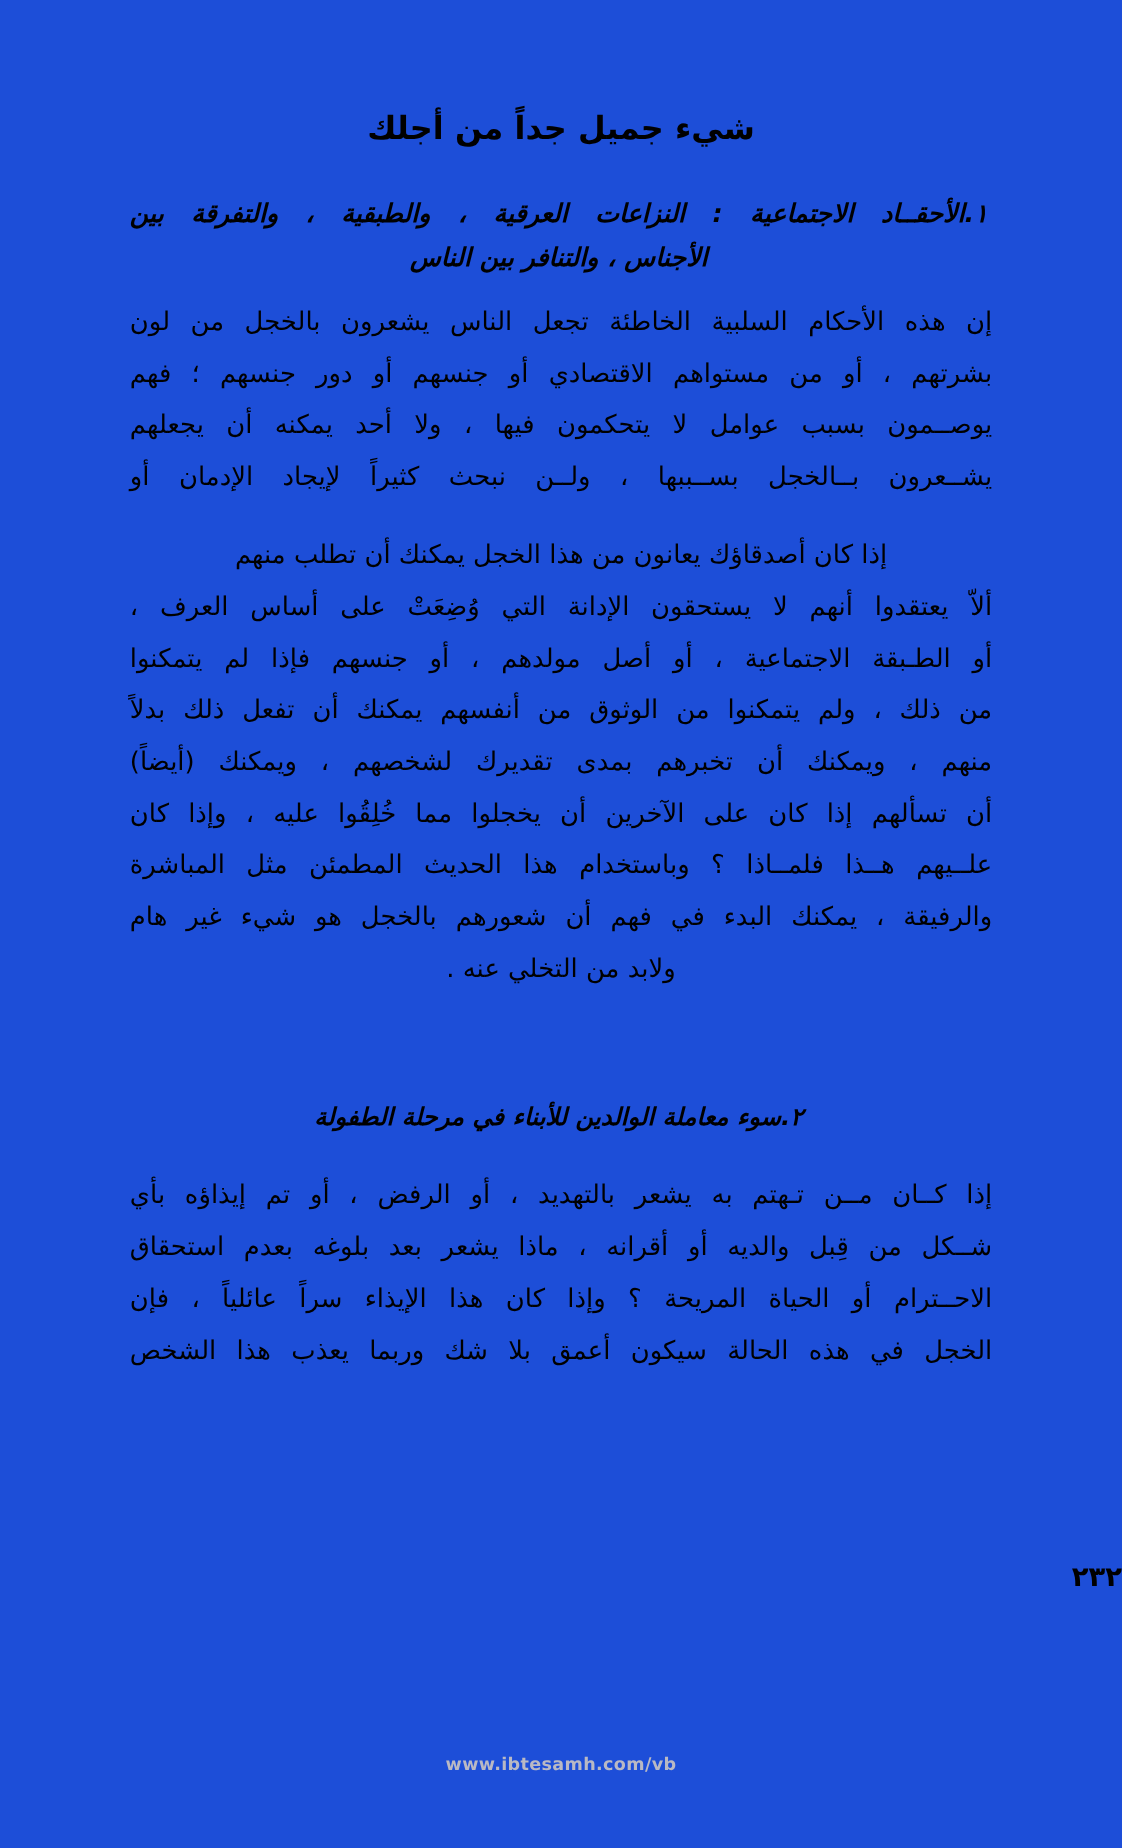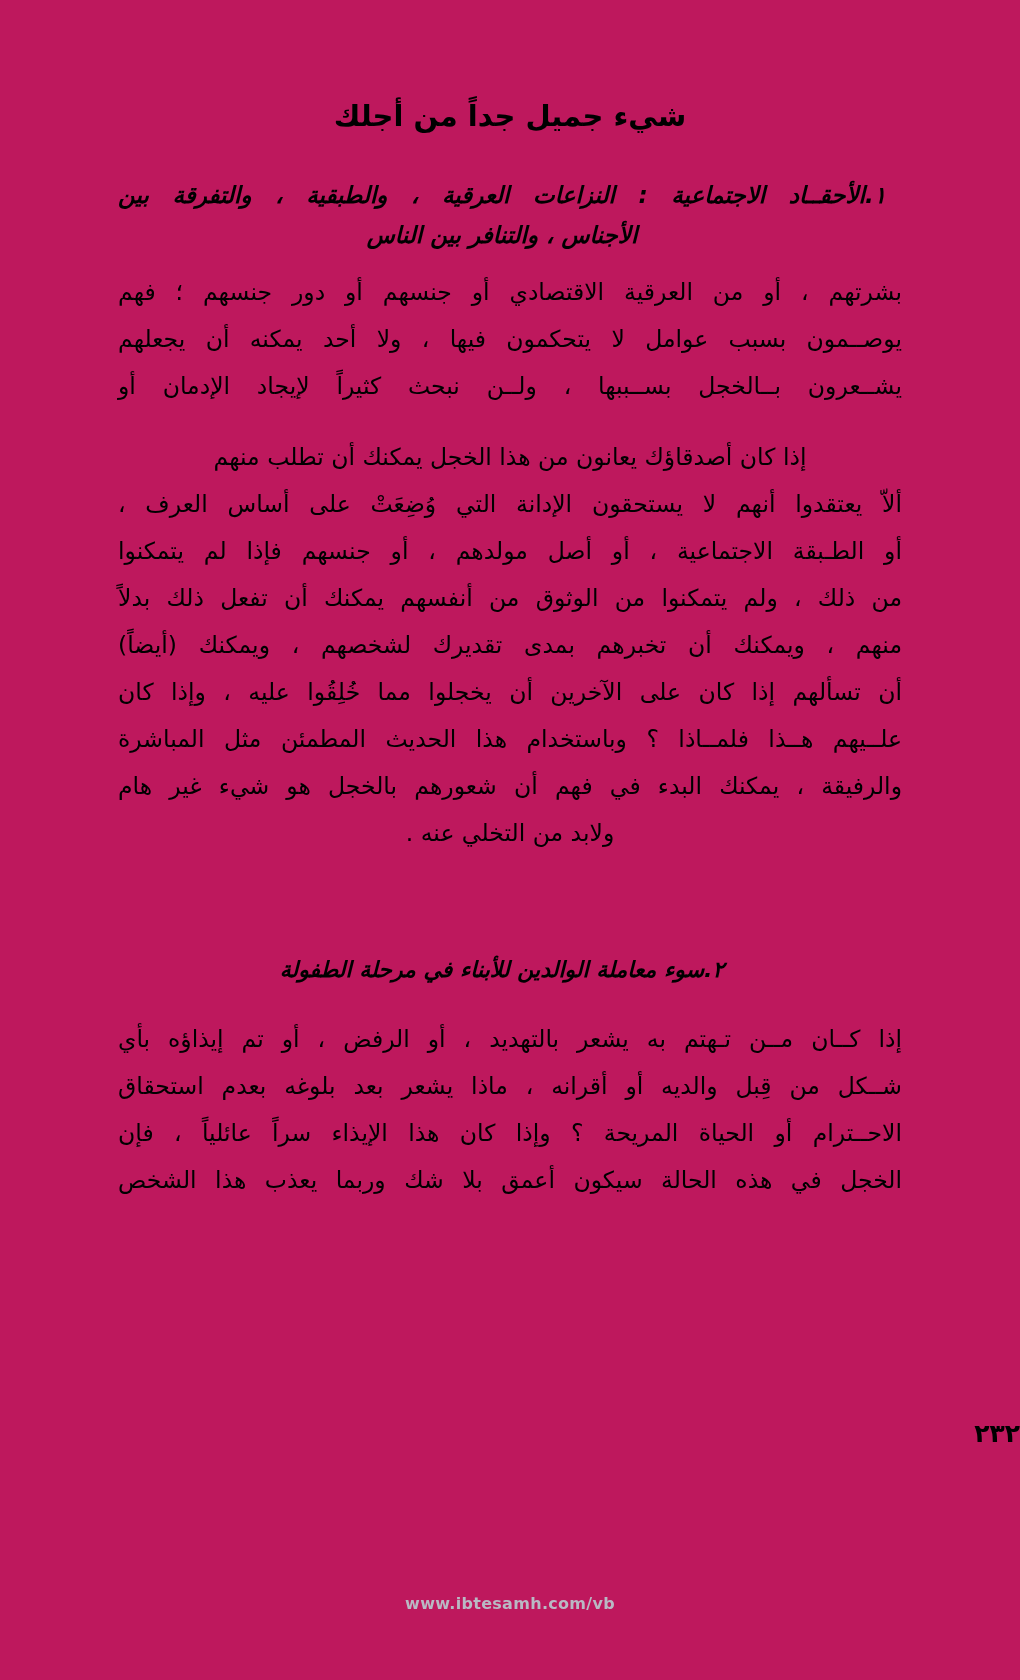--- a/index.html
+++ b/index.html
@@ -12,21 +12,21 @@
     height: 1680px;
     position: relative;
     overflow: hidden;
     font-family: "DejaVu Sans", "Liberation Sans", sans-serif;
     color: #000000;
   }
 
   .page {
     position: absolute;
     inset: 0;
-    background: #be185d;
+    background: #1d4ed8;
   }
 
   .content {
     position: absolute;
     top: 96px;
     right: 118px;
     left: 118px;
     direction: rtl;
     text-align: justify;
   }
@@ -41,21 +41,21 @@
     color: #000;
   }
 
   .section-heading {
     font-style: italic;
     font-weight: 700;
     font-size: 23px;
     line-height: 1.75;
     text-align: justify;
     text-align-last: center;
-    margin: 0 16px 14px 0;
+    margin: 0 4px 14px 0;
     color: #000;
   }
 
   .section-heading.h1 {
     text-align-last: center;
   }
 
   .section-heading.h2 {
     text-align: left;
     margin-top: 52px;
@@ -117,21 +117,22 @@
   <div class="content">
 
     <h1 class="page-title">شيء جميل جداً من أجلك</h1>
 
     <div class="section-heading h1">
       <span class="par-line">١.الأحقــاد الاجتماعية : النزاعات العرقية ، والطبقية ، والتفرقة بين</span>
       <span class="par-line tail">الأجناس ، والتنافر بين الناس</span>
     </div>
 
     <div class="par-block">
-      <span class="par-line">بشرتهم ، أو من العرقية الاقتصادي أو جنسهم أو دور جنسهم ؛ فهم</span>
+      <span class="par-line">إن هذه الأحكام السلبية الخاطئة تجعل الناس يشعرون بالخجل من لون</span>
+      <span class="par-line">بشرتهم ، أو من مستواهم الاقتصادي أو جنسهم أو دور جنسهم ؛ فهم</span>
       <span class="par-line">يوصــمون بسبب عوامل لا يتحكمون فيها ، ولا أحد يمكنه أن يجعلهم</span>
       <span class="par-line">يشــعرون بــالخجل بســببها ، ولــن نبحث كثيراً لإيجاد الإدمان أو</span>
     </div>
 
     <div class="spacer-sm"></div>
 
     <div class="par-block">
       <span class="par-line tail">إذا كان أصدقاؤك يعانون من هذا الخجل يمكنك أن تطلب منهم</span>
       <span class="par-line">ألاّ يعتقدوا أنهم لا يستحقون الإدانة التي وُضِعَتْ على أساس العرف ،</span>
       <span class="par-line">أو الطـبقة الاجتماعية ، أو أصل مولدهم ، أو جنسهم فإذا لم يتمكنوا</span>

